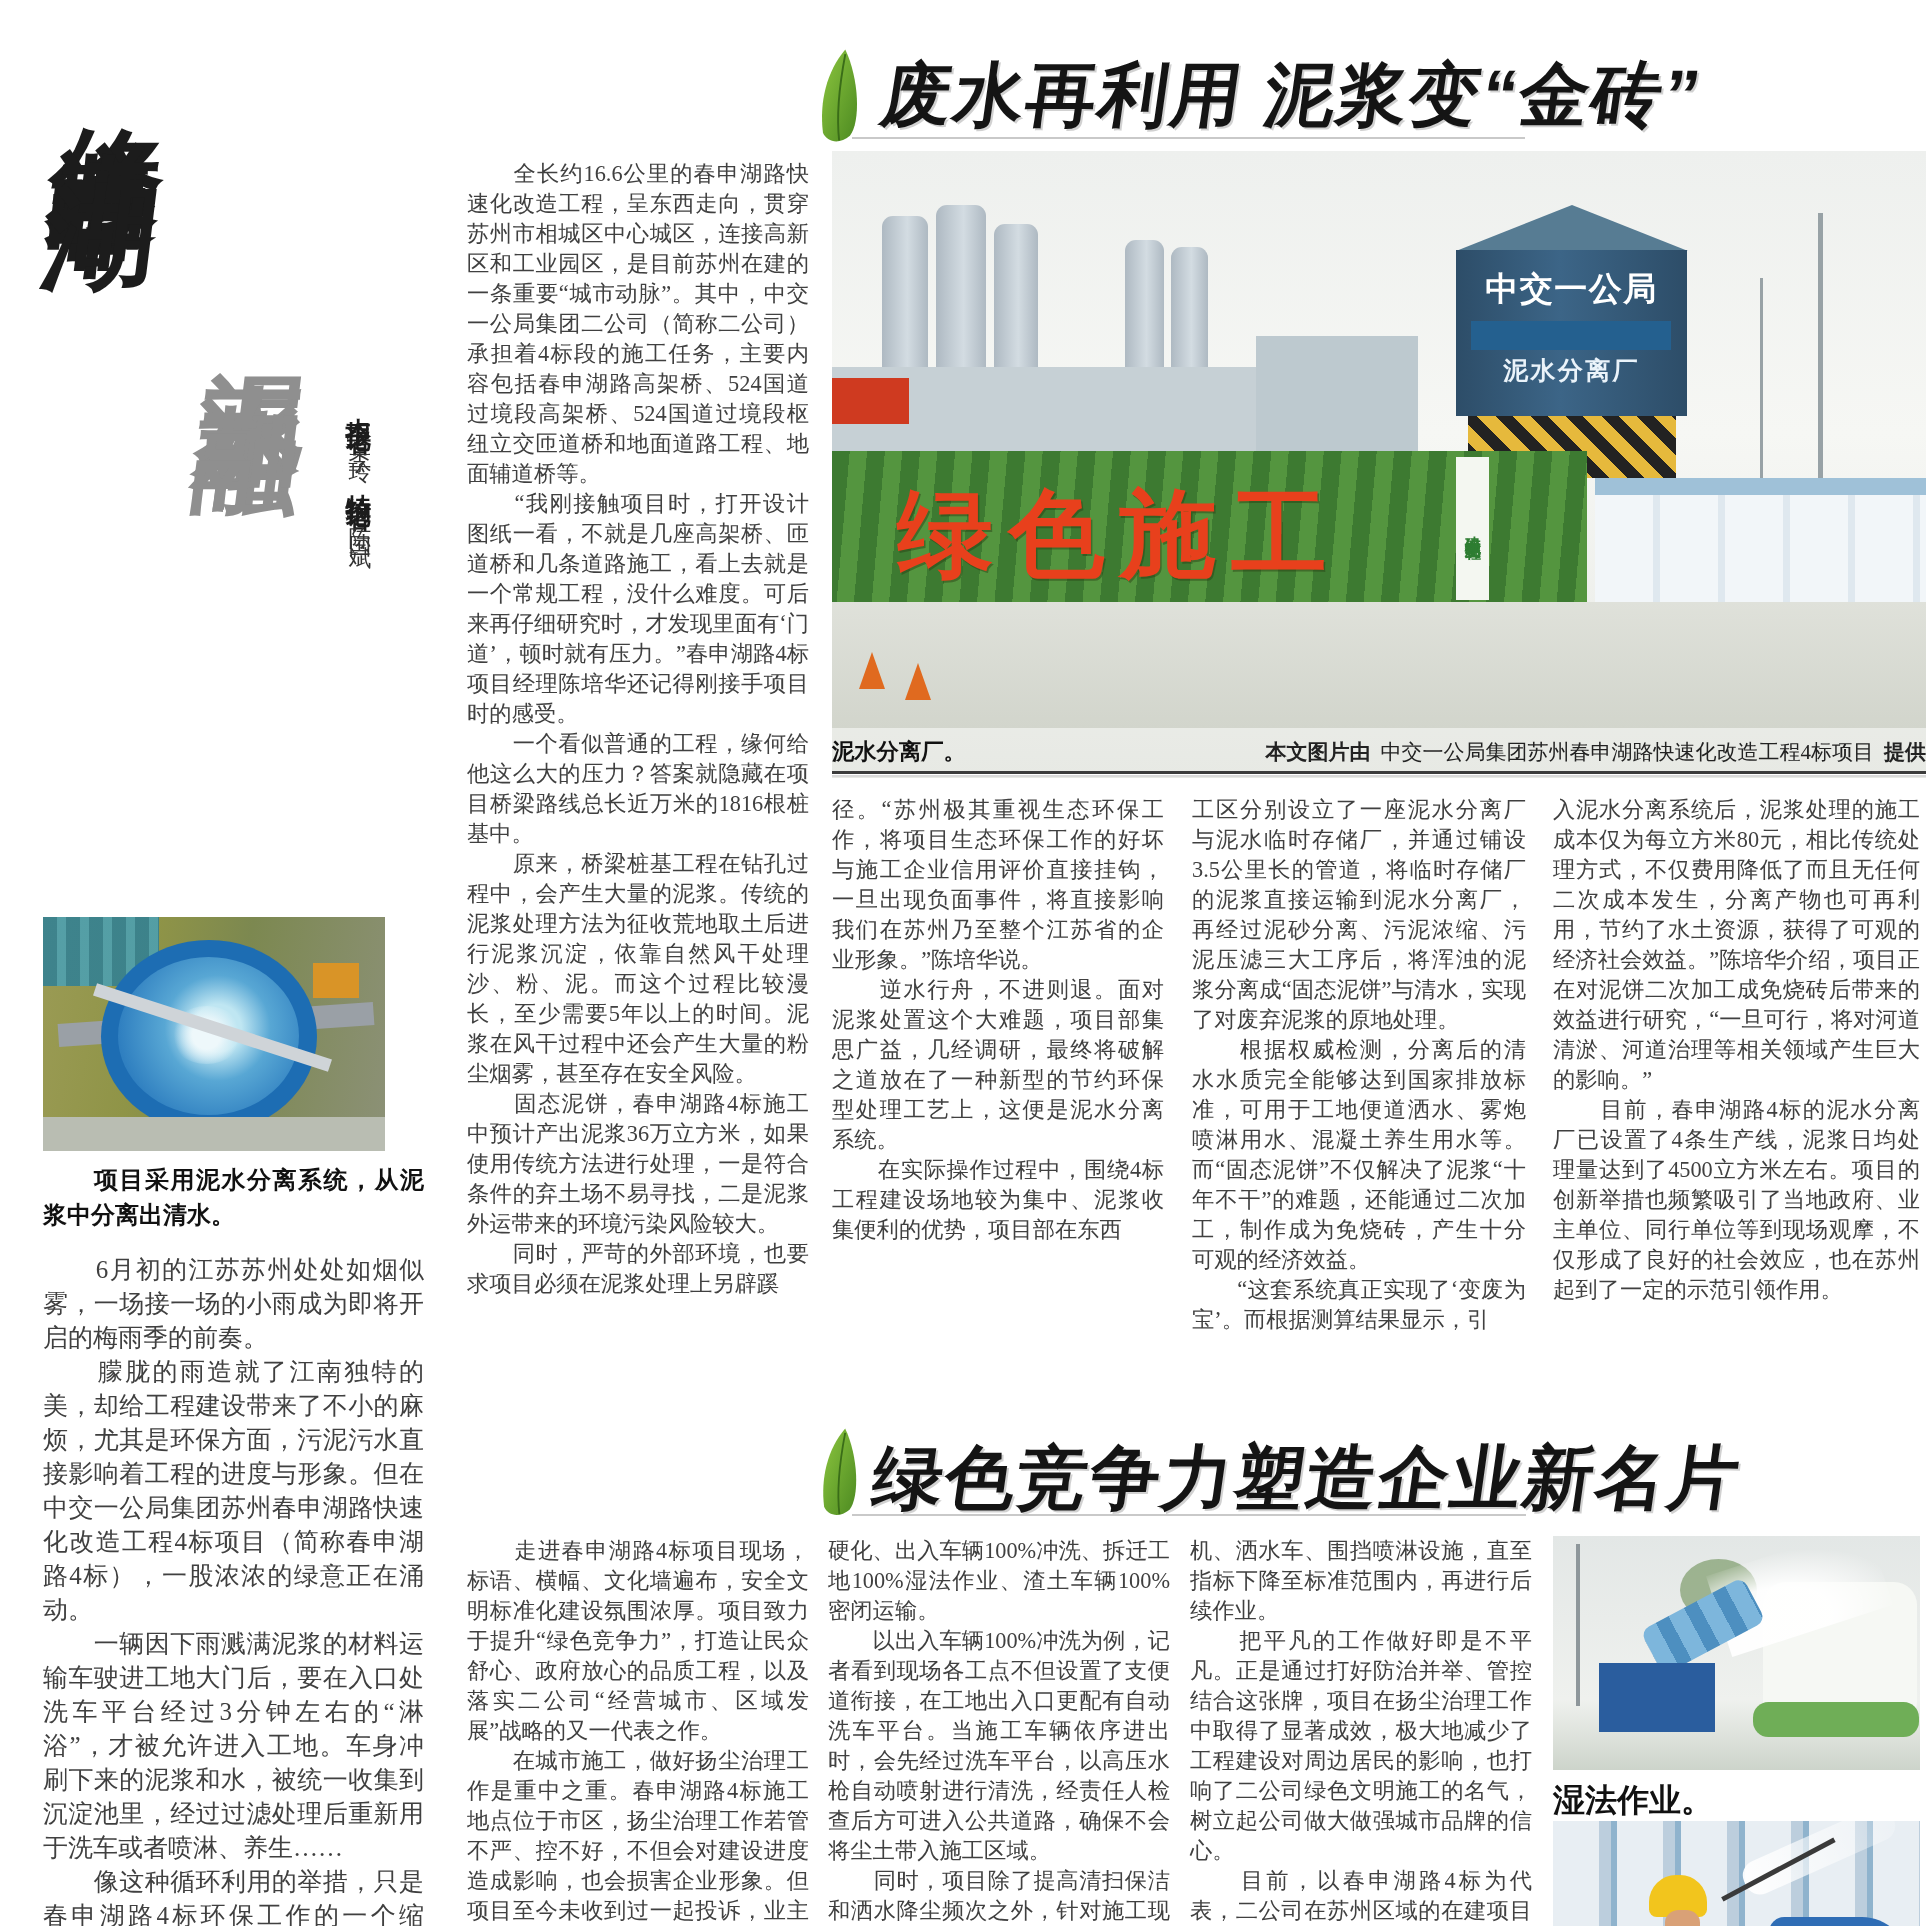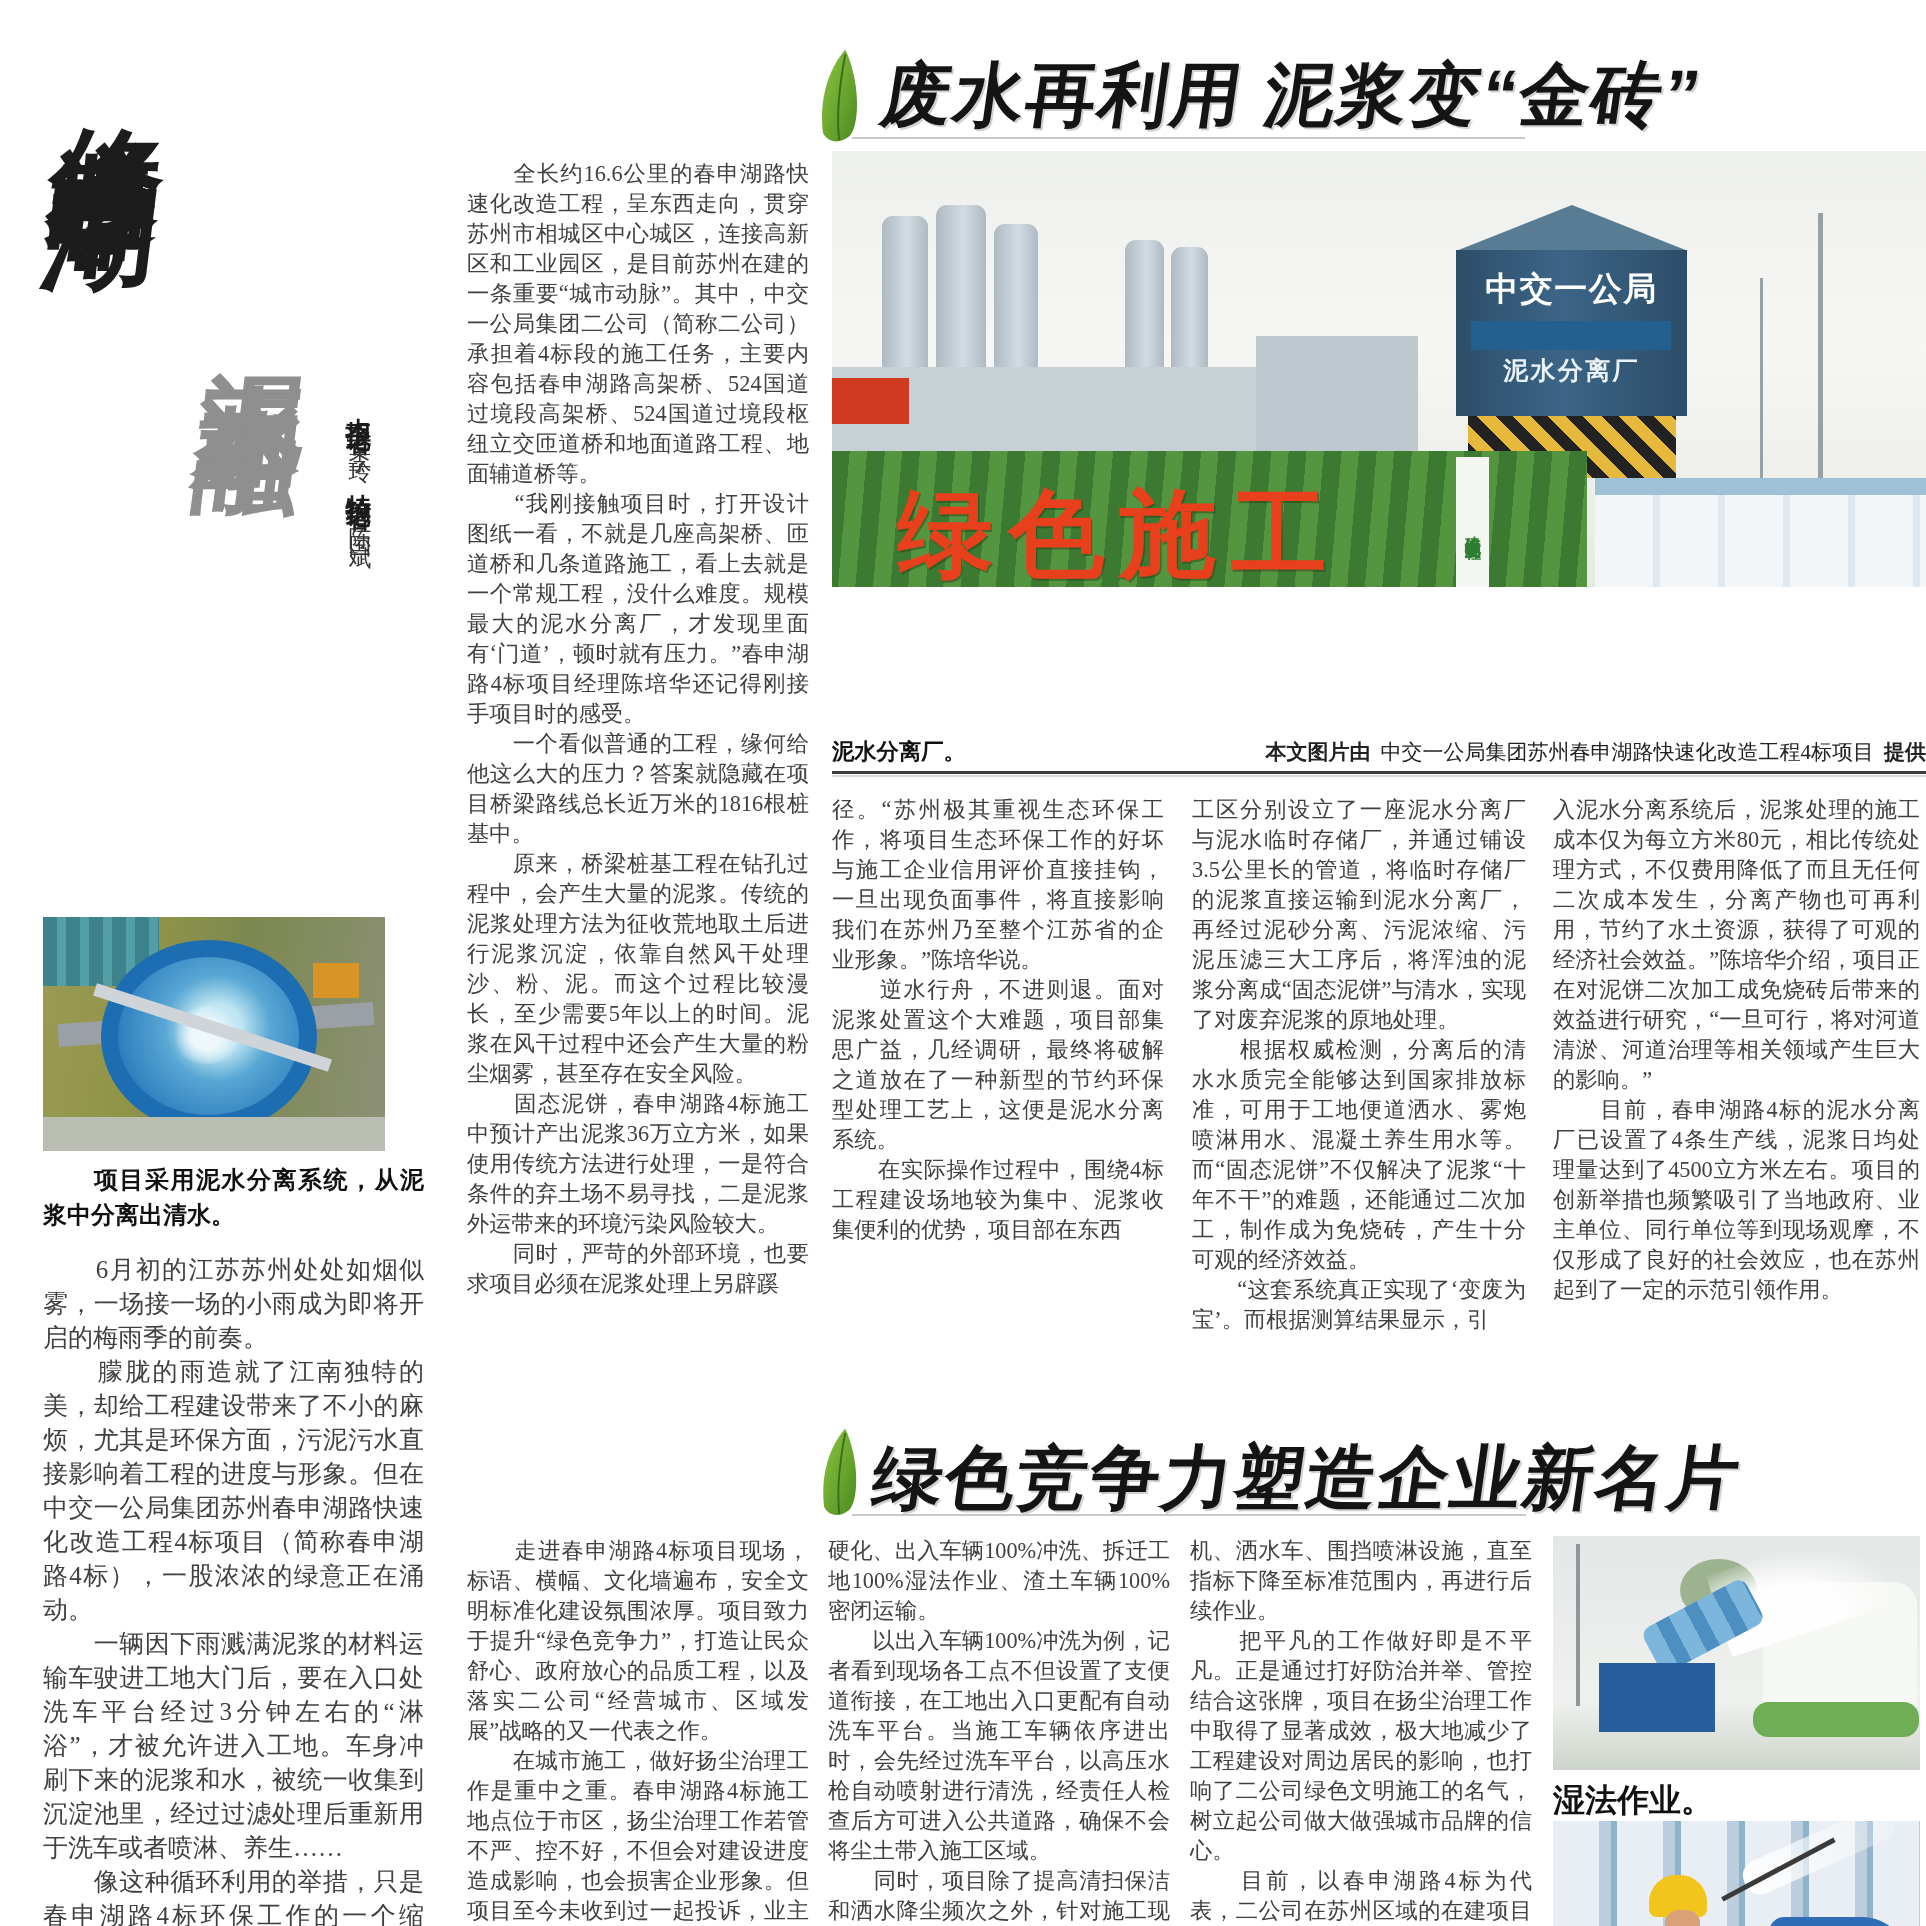--- a/index.html
+++ b/index.html
@@ -57,21 +57,21 @@
   .photo-left{left:43px;top:917px;width:342px;height:234px;background:linear-gradient(100deg,#9b9b55 0%,#8f9447 30%,#7c8850 55%,#8c9177 100%);}
   .pl-pipes{left:0;top:0;width:116px;height:69px;background:repeating-linear-gradient(90deg,#2e7f96 0 14px,#49a0b5 14px 23px);opacity:.85;}
   .pl-deck{left:15.4px;top:96px;width:316px;height:23px;background:#9aa0a6;transform:rotate(-4deg);}
   .pl-tank-rim{left:58px;top:23px;width:216px;height:193px;border-radius:50%;background:#1d6db3;}
   .pl-tank-water{left:75px;top:40px;width:181px;height:158px;border-radius:50%;background:radial-gradient(circle at 55% 45%,#bfe6f2 0 18%,#58a7d4 40%,#2f7fc0 75%);}
   .pl-swirl{left:127px;top:89px;width:73px;height:58px;border-radius:50%;background:radial-gradient(circle,#eef8fb 0 30%,rgba(238,248,251,0) 70%);}
   .pl-arm{left:46px;top:104px;width:247px;height:13px;background:#cfd4d8;transform:rotate(18deg);}
   .pl-box{left:270px;top:46px;width:46px;height:35px;background:#d99427;}
   .pl-ground{left:0;top:200px;width:342px;height:34px;background:#b9bdb2;}
   
-  .photo-main{left:832px;top:151px;width:1094px;height:436px;background:linear-gradient(#eef0ee 0%,#f6f7f4 45%,#e7e9e4 100%);}
+  .photo-main{left:832px;top:151px;width:1094px;height:627px;background:linear-gradient(#eef0ee 0%,#f6f7f4 45%,#e7e9e4 100%);}
   .pm-silo{background:linear-gradient(90deg,#aeb9c2,#d3dce2 55%,#aeb9c2);border-radius:10.8px 10.8px 0 0;}
   .pm-build{background:#c6d0d5;}
   .pm-tank{left:624px;top:54px;width:231px;height:274px;}
   .pm-tank-roof{left:0;top:0;width:0;height:0;border-left:116px solid transparent;border-right:116px solid transparent;border-bottom:46px solid #577c93;}
   .pm-tank-body{left:0;top:45px;width:231px;height:166px;background:linear-gradient(90deg,#2d4d68,#3c6587 45%,#2d4d68);}
   .pm-tank-title{left:0;top:62px;width:231px;text-align:center;color:#fff;font-family:"Liberation Sans","DejaVu Sans",sans-serif;
                  font-weight:bold;font-size:33px;letter-spacing:1.5px;}
   .pm-tank-band{left:15.4px;top:116px;width:200px;height:28.5px;background:#24608f;}
   .pm-tank-sub{left:0;top:149px;width:231px;text-align:center;color:#eaf3fa;font-family:"Liberation Sans","DejaVu Sans",sans-serif;
                font-weight:bold;font-size:25px;letter-spacing:2.3px;}
@@ -189,21 +189,21 @@
   <div class="caption-row">
     <span class="cap-main">泥水分离厂。</span>
     <span class="credit">
       <b>本文图片由</b><i>中交一公局集团苏州春申湖路快速化改造工程4标项目</i><b>提供</b>
     </span>
   </div>
   <div class="rule-wide"></div>
 
   <div class="body-col col2">
       <p>　　全长约16.6公里的春申湖路快速化改造工程，呈东西走向，贯穿苏州市相城区中心城区，连接高新区和工业园区，是目前苏州在建的一条重要“城市动脉”。其中，中交一公局集团二公司（简称二公司）承担着4标段的施工任务，主要内容包括春申湖路高架桥、524国道过境段高架桥、524国道过境段枢纽立交匝道桥和地面道路工程、地面辅道桥等。</p>
-      <p>　　“我刚接触项目时，打开设计图纸一看，不就是几座高架桥、匝道桥和几条道路施工，看上去就是一个常规工程，没什么难度。规模最大的泥水分离厂，才发现里面有‘门道’，顿时就有压力。”春申湖路4标项目经理陈培华还记得刚接手项目时的感受。</p>
+      <p>　　“我刚接触项目时，打开设计图纸一看，不就是几座高架桥、匝道桥和几条道路施工，看上去就是一个常规工程，没什么难度。可后来再仔细研究时，才发现里面有‘门道’，顿时就有压力。”春申湖路4标项目经理陈培华还记得刚接手项目时的感受。</p>
       <p>　　一个看似普通的工程，缘何给他这么大的压力？答案就隐藏在项目桥梁路线总长近万米的1816根桩基中。</p>
       <p>　　原来，桥梁桩基工程在钻孔过程中，会产生大量的泥浆。传统的泥浆处理方法为征收荒地取土后进行泥浆沉淀，依靠自然风干处理沙、粉、泥。而这个过程比较漫长，至少需要5年以上的时间。泥浆在风干过程中还会产生大量的粉尘烟雾，甚至存在安全风险。</p>
       <p>　　固态泥饼，春申湖路4标施工中预计产出泥浆36万立方米，如果使用传统方法进行处理，一是符合条件的弃土场不易寻找，二是泥浆外运带来的环境污染风险较大。</p>
       <p>　　同时，严苛的外部环境，也要求项目必须在泥浆处理上另辟蹊</p>
     </div>
   <div class="body-col col3">
       <p>径。“苏州极其重视生态环保工作，将项目生态环保工作的好坏与施工企业信用评价直接挂钩，一旦出现负面事件，将直接影响我们在苏州乃至整个江苏省的企业形象。”陈培华说。</p>
       <p>　　逆水行舟，不进则退。面对泥浆处置这个大难题，项目部集思广益，几经调研，最终将破解之道放在了一种新型的节约环保型处理工艺上，这便是泥水分离系统。</p>
       <p>　　在实际操作过程中，围绕4标工程建设场地较为集中、泥浆收集便利的优势，项目部在东西</p>
     </div>

